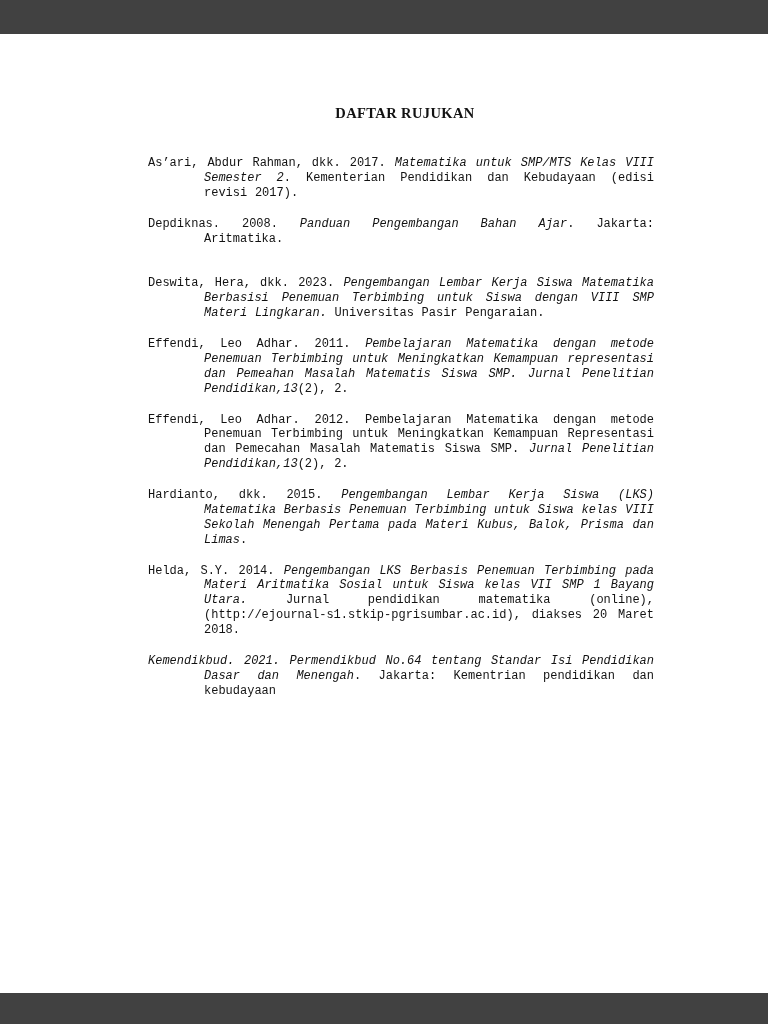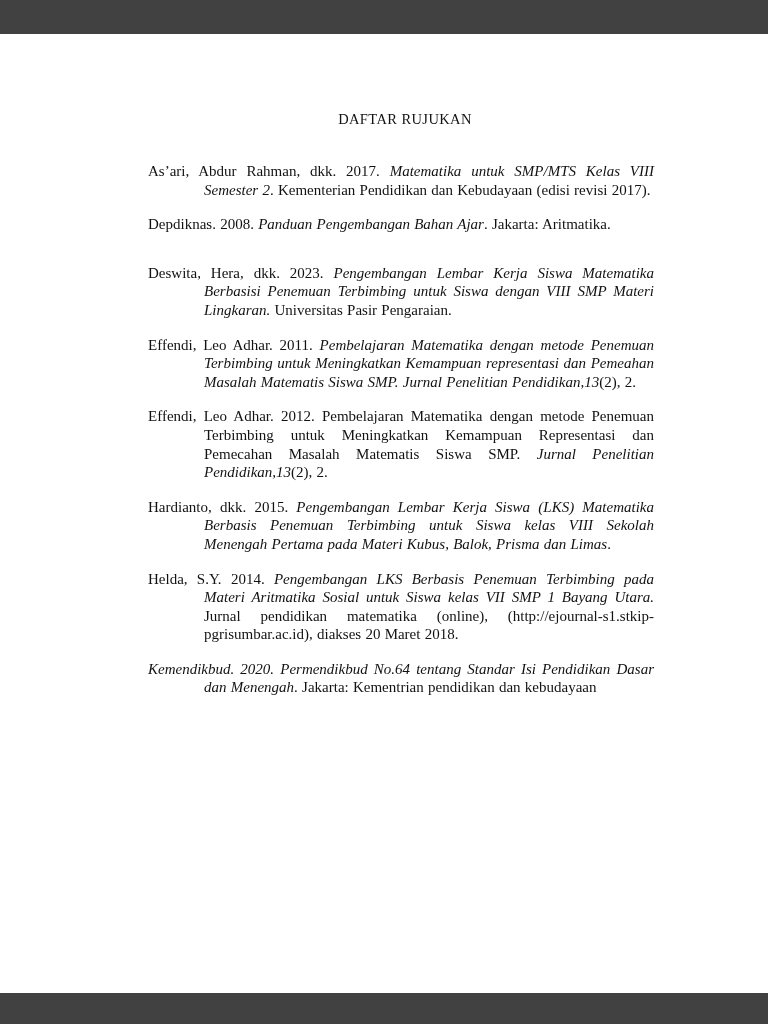--- a/index.html
+++ b/index.html
@@ -29,33 +29,34 @@
     background: #414141;
   }
   .doc-content {
     position: absolute;
     left: 148px;
     top: 102px;
     width: 514px;
   }
   .doc-title {
     font-size: 14.5px;
-    font-weight: normal;
+    font-weight: bold;
     text-align: center;
     letter-spacing: 0.4px;
-    margin: 9px 0 34px 0;
+    margin: 3px 0 34px 0;
   }
   .ref {
     margin: 0 8px 16px 0;
-    font-size: 15px;
+    font-size: 12px;
     line-height: 1.24;
     text-align: justify;
     padding-left: 56px;
     text-indent: -56px;
     word-spacing: 0.5px;
+    font-family: Liberation Mono, monospace;
   }
   .ref:nth-child(2) { margin-bottom: 30px; }
   .ref:nth-child(10) { margin-bottom: 18px; }
   .it { font-style: italic; }
 </style>
 </head>
 <body>
 
 <div class="viewport">
   <div class="bar-top"></div>
@@ -64,18 +65,18 @@
     <h1 class="doc-title">DAFTAR RUJUKAN</h1>
 
     <div>
         <p class="ref"><span>As’ari, Abdur Rahman, dkk. 2017. </span><span class="it">Matematika untuk SMP/MTS Kelas VIII Semester 2</span><span>. Kementerian Pendidikan dan Kebudayaan (edisi revisi 2017).</span></p>
         <p class="ref"><span>Depdiknas. 2008. </span><span class="it">Panduan Pengembangan Bahan Ajar</span><span>. Jakarta: Aritmatika.</span></p>
         <p class="ref"><span>Deswita, Hera, dkk. 2023. </span><span class="it">Pengembangan Lembar Kerja Siswa Matematika Berbasisi Penemuan Terbimbing untuk Siswa dengan VIII SMP Materi Lingkaran.</span><span>  Universitas Pasir Pengaraian.</span></p>
         <p class="ref"><span>Effendi, Leo Adhar. 2011. </span><span class="it">Pembelajaran Matematika dengan metode Penemuan Terbimbing untuk Meningkatkan Kemampuan representasi dan Pemeahan Masalah Matematis Siswa SMP. Jurnal Penelitian Pendidikan,13</span><span>(2), 2.</span></p>
         <p class="ref"><span>Effendi, Leo Adhar. 2012. Pembelajaran Matematika dengan metode Penemuan Terbimbing untuk Meningkatkan Kemampuan Representasi dan Pemecahan Masalah Matematis Siswa SMP. </span><span class="it">Jurnal Penelitian Pendidikan,13</span><span>(2), 2.</span></p>
         <p class="ref"><span>Hardianto, dkk. 2015. </span><span class="it">Pengembangan Lembar Kerja Siswa (LKS) Matematika Berbasis Penemuan Terbimbing untuk Siswa kelas VIII Sekolah Menengah Pertama pada Materi Kubus, Balok, Prisma dan Limas</span><span>.</span></p>
         <p class="ref"><span>Helda, S.Y. 2014. </span><span class="it">Pengembangan LKS Berbasis Penemuan Terbimbing pada Materi Aritmatika Sosial untuk Siswa kelas VII SMP 1 Bayang Utara.</span><span> Jurnal pendidikan matematika (online), (http://ejournal-s1.stkip-pgrisumbar.ac.id), diakses 20 Maret 2018.</span></p>
-        <p class="ref"><span class="it">Kemendikbud. 2020. Permendikbud No.64 tentang Standar Isi Pendidikan Dasar dan Menengah</span><span>. Jakarta: Kementrian pendidikan dan kebudayaan</span></p>
+        <p class="ref"><span class="it">Kemendikbud. 2021. Permendikbud No.64 tentang Standar Isi Pendidikan Dasar dan Menengah</span><span>. Jakarta: Kementrian pendidikan dan kebudayaan</span></p>
       </div>
   </div>
 
   <div class="bar-bottom"></div>
 </div>
 
 </body></html>

